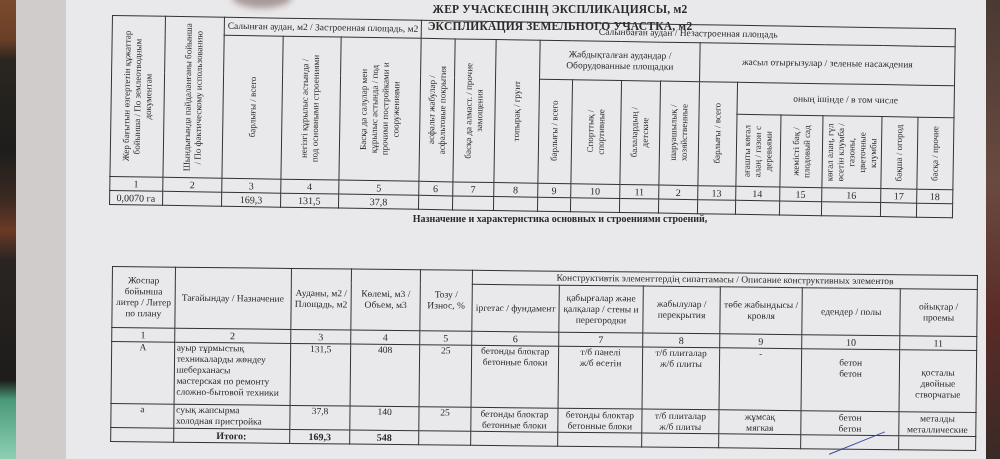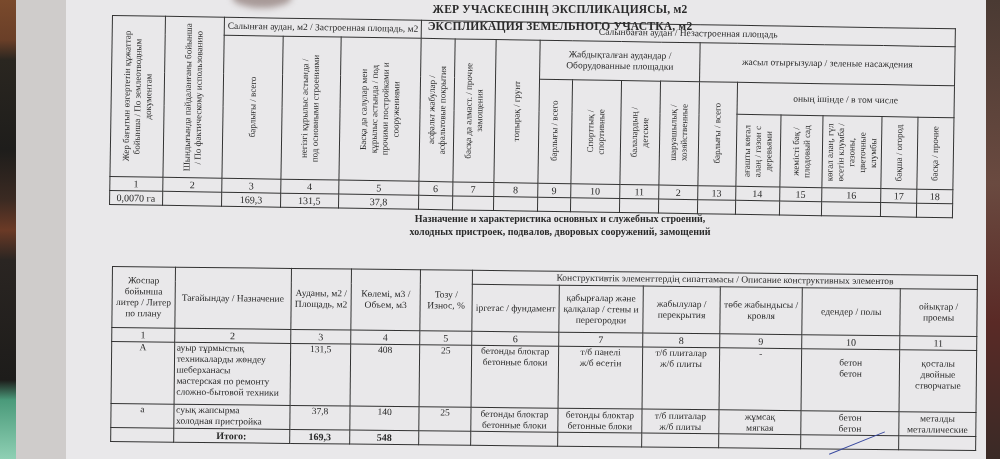--- a/index.html
+++ b/index.html
@@ -141,22 +141,21 @@
     <td></td>
     <td></td>
     <td></td>
     <td></td>
     <td></td>
   </tr>
 </tbody>
   </table>
 
 <div class="sub-title" style="top:213px">
-  <div>Назначение и характеристика основных и служебных строений,</div>
-  <div>холодных пристроек, подвалов, дворовых сооружений, замощений</div>
+  <div>Назначение и характеристика основных и строениями строений,</div>
 </div>
 
 <table class="tbl2">
   <tbody>
       <tr style="height:14px">
     <td rowspan="2" style="width:58px;height:60px">Жоспар бойынша литер / Литер по плану</td>
     <td rowspan="2" style="width:112px">Тағайындау / Назначение</td>
     <td rowspan="2" style="width:56px">Ауданы, м2 / Площадь, м2</td>
     <td rowspan="2" style="width:64px">Көлемі, м3 / Объем, м3</td>
     <td rowspan="2" style="width:48px">Тозу / Износ, %</td>
@@ -204,21 +203,21 @@
           <div>т/б плиталар</div>
           <div>ж/б плиты</div>
         </td>
     <td style="vertical-align:top">
           <div>-</div>
         </td>
     <td style="vertical-align:top;padding-top:8px">
           <div>бетон</div>
           <div>бетон</div>
         </td>
-    <td style="vertical-align:top;padding-top:8px">
+    <td style="vertical-align:top;padding-top:17px">
           <div>қосталы</div>
           <div>двойные</div>
           <div>створчатые</div>
         </td>
   </tr>
   <tr style="height:24px">
     <td style="vertical-align:top">а</td>
     <td class="left" style="vertical-align:top">
       <div>суық жапсырма</div>
       <div>холодная пристройка</div>

